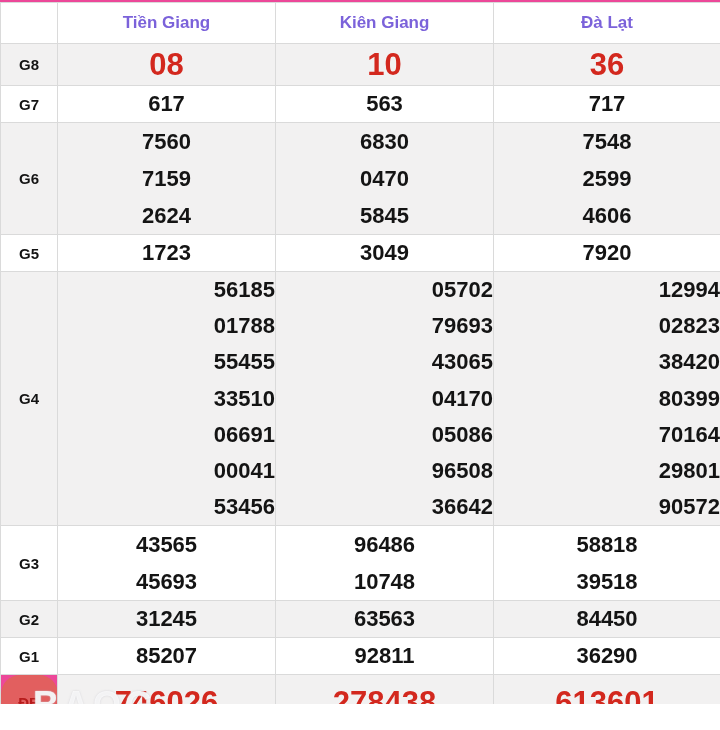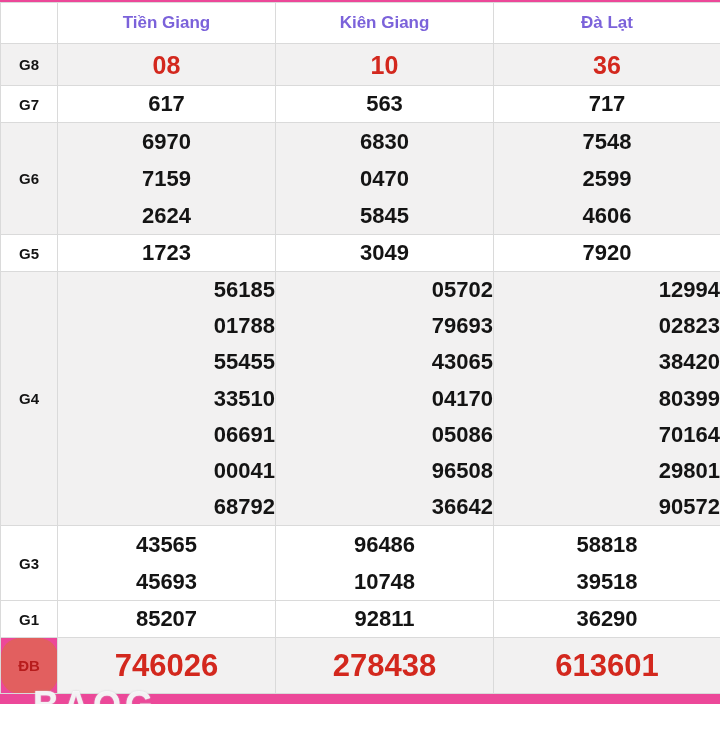--- a/index.html
+++ b/index.html
@@ -13,21 +13,21 @@
     background:#efeefa; color:#7b62da;
     font-size:17px; font-weight:700; height:41px;
     border-color:#d9d3f0;
   }
 
   .rl { font-size:15px; font-weight:700; color:#131313; }
   .num { font-weight:700; font-size:22px; color:#141414; line-height:36px; }
 
   tr.shade td, tr.shade th { background:#f2f1f1;margin-top:44px; }
 
-  tr.g8 { height:42px; } tr.g8 .num { font-size:25px; color:#d3281e; line-height:40px; }
+  tr.g8 { height:42px; } tr.g8 .num { font-size:31px; color:#d3281e; line-height:40px; }
   tr.g7 { height:33px; }
   tr.g6 { height:111px; } tr.g6 .num { line-height:37px; }
   tr.g5 { height:37px;padding-left:32px; }
   tr.g4 { height:254px; } tr.g4 .num { line-height:36.2px;text-align:right; }
   tr.g3 { height:74px; }  tr.g3 .num { line-height:37px; }
   tr.g2 { height:36px; }
   tr.g1 { height:33px; }
   tr.db { height:56px; }  tr.db .num { font-size:31px; color:#d3281e; line-height:54px; }
   tr.db th.rl { background:#e25f5f; color:#b71c1c;border-radius:19px; }
 
@@ -79,21 +79,21 @@
         <td>
             <div class="num">563</div>
           </td>
         <td>
             <div class="num">717</div>
           </td>
       </tr>
       <tr class="g6 shade">
         <th class="rl">G6</th>
         <td>
-          <div class="num">6970</div>
+          <div class="num">7560</div>
           <div class="num">7159</div>
           <div class="num">2624</div>
         </td>
         <td>
           <div class="num">6830</div>
           <div class="num">0470</div>
           <div class="num">5845</div>
         </td>
         <td>
           <div class="num">7548</div>
@@ -115,21 +115,21 @@
       </tr>
       <tr class="g4 shade">
         <th class="rl">G4</th>
         <td>
           <div class="num">56185</div>
           <div class="num">01788</div>
           <div class="num">55455</div>
           <div class="num">33510</div>
           <div class="num">06691</div>
           <div class="num">00041</div>
-          <div class="num">68792</div>
+          <div class="num">53456</div>
         </td>
         <td>
           <div class="num">05702</div>
           <div class="num">79693</div>
           <div class="num">43065</div>
           <div class="num">04170</div>
           <div class="num">05086</div>
           <div class="num">96508</div>
           <div class="num">36642</div>
         </td>
@@ -151,20 +151,32 @@
         </td>
         <td>
           <div class="num">96486</div>
           <div class="num">10748</div>
         </td>
         <td>
           <div class="num">58818</div>
           <div class="num">39518</div>
         </td>
       </tr>
+      <tr class="g2 shade">
+        <th class="rl">G2</th>
+        <td>
+            <div class="num">31245</div>
+          </td>
+        <td>
+            <div class="num">63563</div>
+          </td>
+        <td>
+            <div class="num">84450</div>
+          </td>
+      </tr>
       <tr class="g1">
         <th class="rl">G1</th>
         <td>
             <div class="num">85207</div>
           </td>
         <td>
             <div class="num">92811</div>
           </td>
         <td>
             <div class="num">36290</div>

